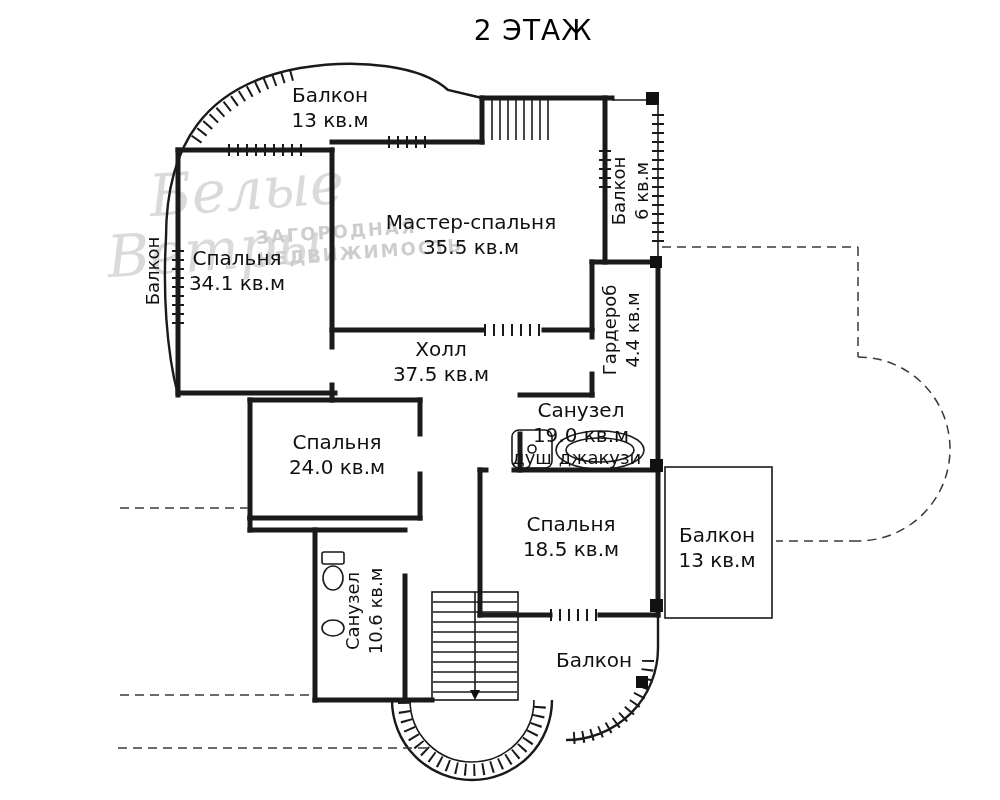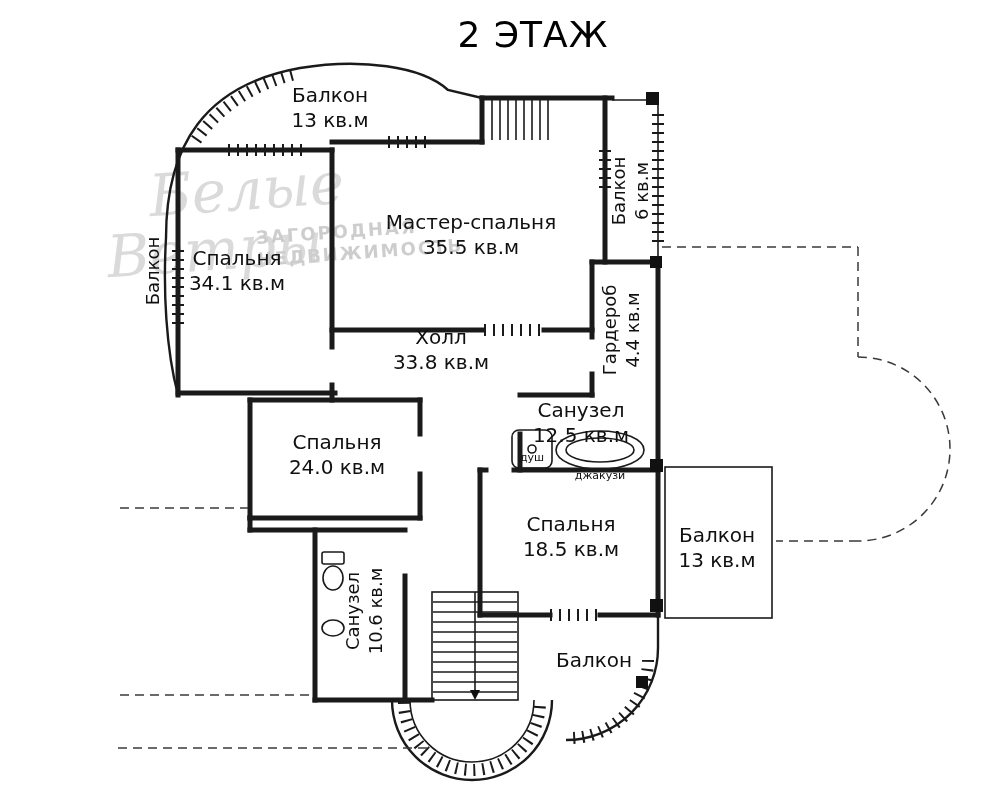--- a/index.html
+++ b/index.html
@@ -9,30 +9,30 @@
   }
   .plan-svg{position:absolute;left:0;top:0;}
   .wall{stroke:#1a1a1a;stroke-width:5;fill:none;stroke-linecap:square;}
   .thin{stroke:#1a1a1a;stroke-width:1.6;fill:none;}
   .thin2{stroke:#1a1a1a;stroke-width:2.4;fill:none;}
   .rail{stroke:#1a1a1a;stroke-width:12;fill:none;stroke-dasharray:2 7;}
   .dash{stroke:#3a3a3a;stroke-width:1.5;fill:none;stroke-dasharray:9 6;}
   .col{fill:#111;stroke:none;}
   .title{
     position:absolute;left:533px;top:14px;transform:translateX(-50%);
-    font-size:36px;letter-spacing:1px;color:#000;white-space:nowrap;
+    font-size:28px;letter-spacing:1px;color:#000;white-space:nowrap;
   }
   .lbl{
     position:absolute;transform:translate(-50%,-50%);
     text-align:center;line-height:1.25;white-space:nowrap;color:#101010;
   }
   .lbl.v{transform:translate(-50%,-50%) rotate(-90deg);}
   .s20{font-size:20px;}
   .s19{font-size:18px;}
-  .s13{font-size:11px;}
+  .s13{font-size:18px;}
   
   .wm{position:absolute;left:62px;top:118px;width:470px;height:175px;
       transform:rotate(-4deg);opacity:.55;pointer-events:none;}
   .wm-w1{position:absolute;left:88px;top:34px;font-size:58px;font-style:italic;
          color:#bdbdbd;font-family:"DejaVu Serif","Liberation Serif",serif;}
   .wm-w2{position:absolute;left:42px;top:92px;font-size:58px;font-style:italic;
          color:#bdbdbd;font-family:"DejaVu Serif","Liberation Serif",serif;}
   .wm-sub{position:absolute;left:192px;top:106px;color:#a6a6a6;font-size:18px;
           font-weight:bold;letter-spacing:2px;line-height:1.2;}
 </style>
@@ -194,35 +194,35 @@
   <div class="lbl v s19" style="left:630px;top:191px">
     <div>Балкон</div>
     <div>6 кв.м</div>
   </div>
 
   <div class="lbl v s19" style="left:621px;top:330px">
     <div>Гардероб</div>
     <div>4.4 кв.м</div>
   </div>
 
-  <div class="lbl s20" style="left:441px;top:350px">
+  <div class="lbl s20" style="left:441px;top:362px">
     <div>Холл</div>
-    <div>33.8 кв.м</div>
+    <div>37.5 кв.м</div>
   </div>
 
   <div class="lbl s20" style="left:581px;top:423px">
     <div>Санузел</div>
-    <div>12.5 кв.м</div>
+    <div>19.0 кв.м</div>
   </div>
 
   <div class="lbl s13" style="left:532px;top:458px">
     <div>душ</div>
   </div>
 
-  <div class="lbl s13" style="left:600px;top:476px">
+  <div class="lbl s13" style="left:600px;top:458px">
     <div>джакузи</div>
   </div>
 
   <div class="lbl s20" style="left:337px;top:455px">
     <div>Спальня</div>
     <div>24.0 кв.м</div>
   </div>
 
   <div class="lbl s20" style="left:571px;top:537px">
     <div>Спальня</div>

